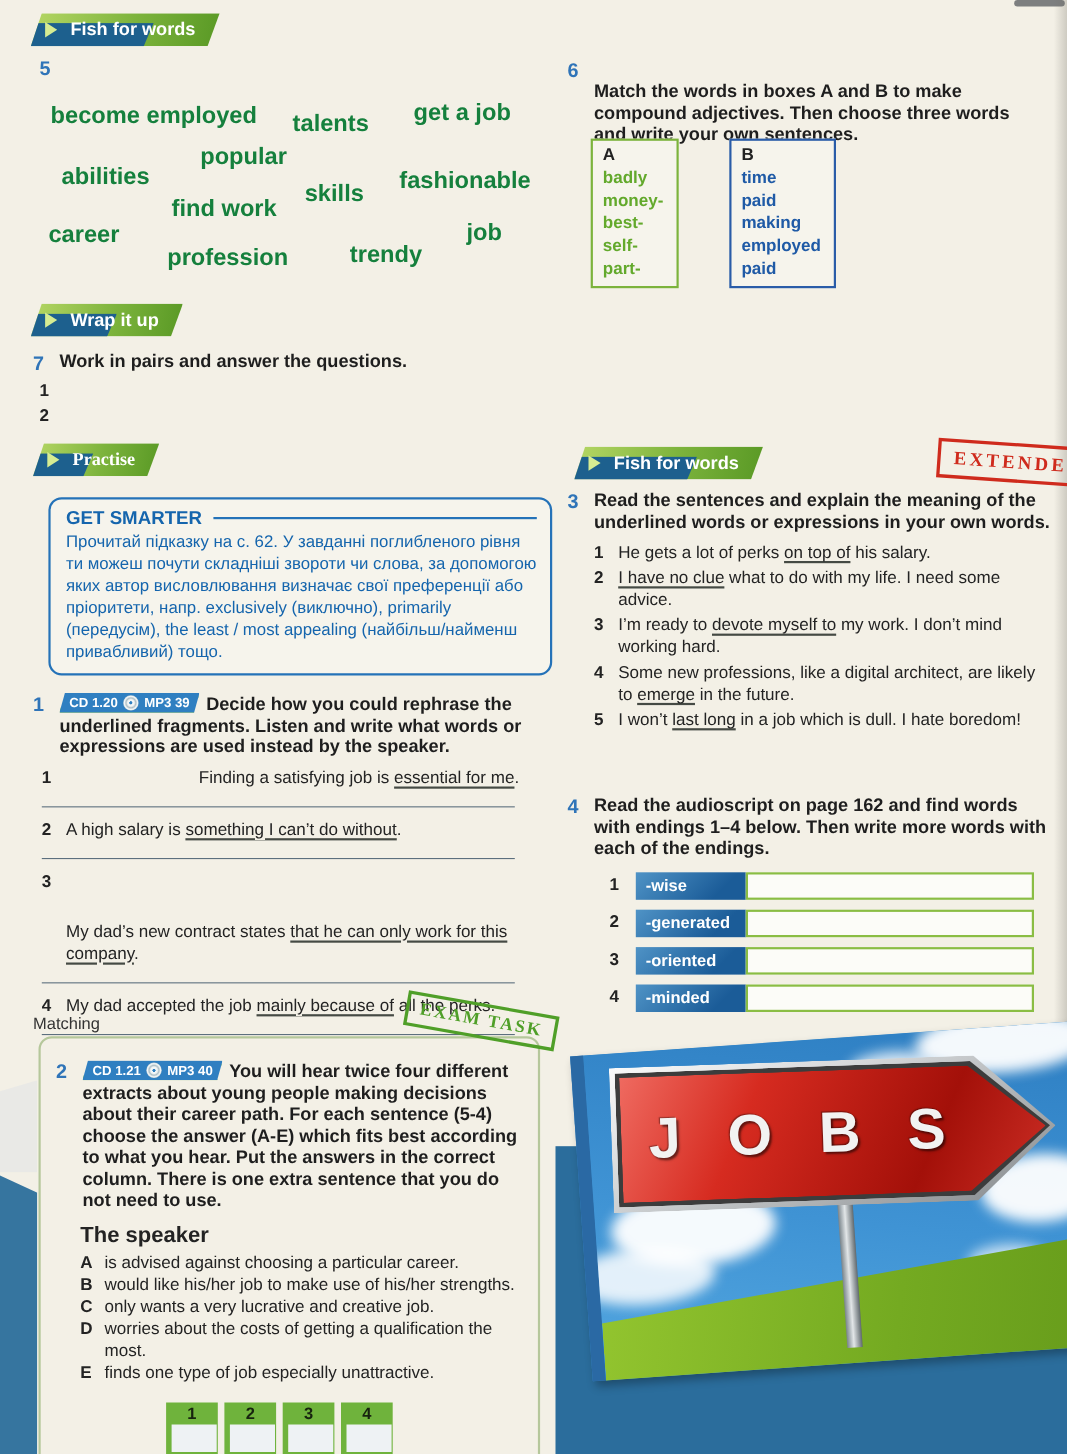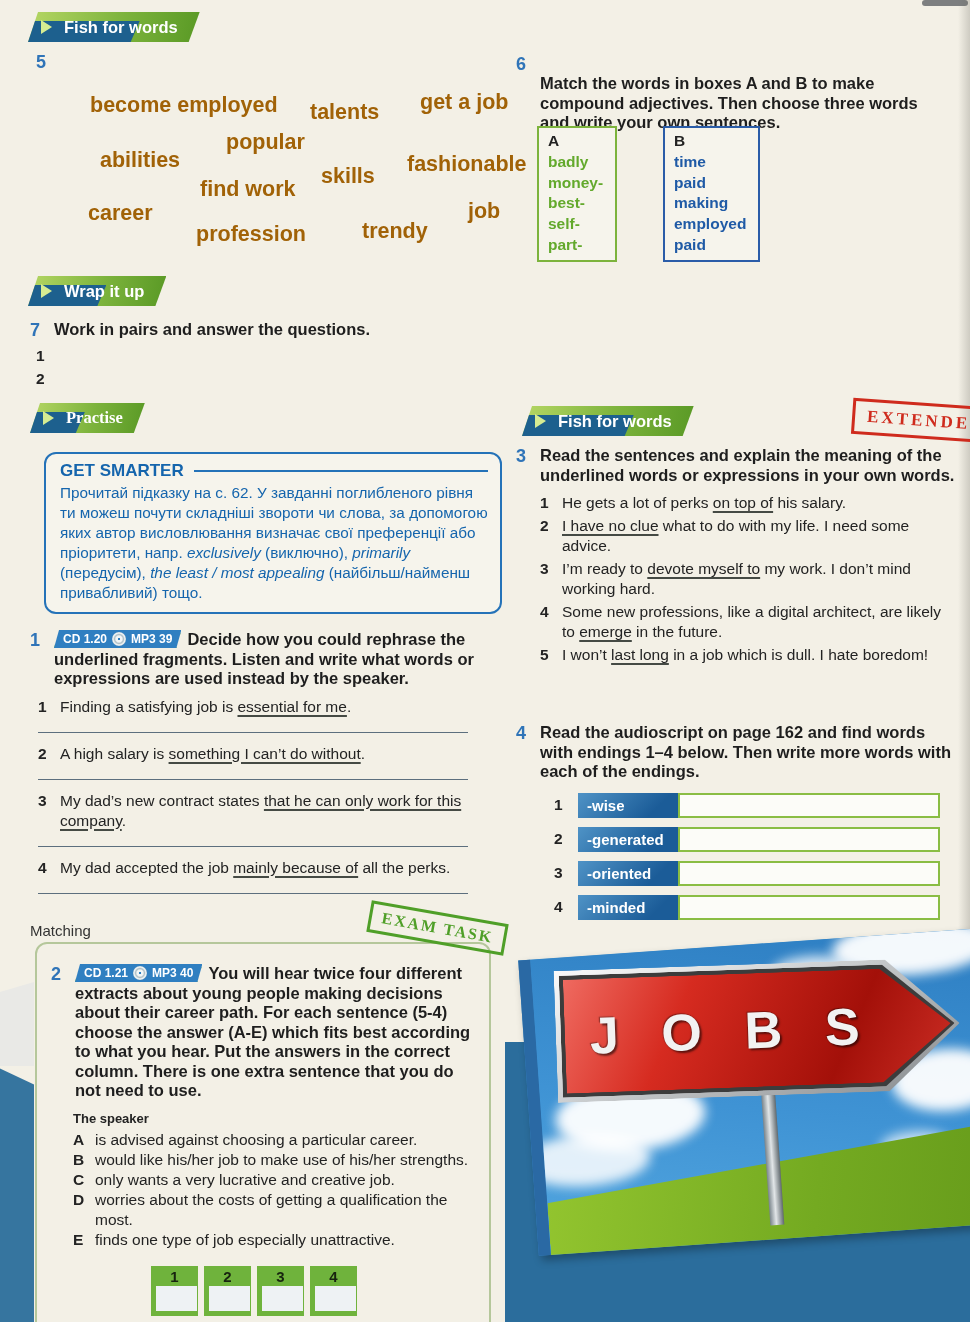--- a/index.html
+++ b/index.html
@@ -17,24 +17,24 @@
   .banner .tri{position:absolute;left:13px;top:8px;width:0;height:0;
     border-left:11px solid #d6ec92;border-top:7px solid transparent;border-bottom:7px solid transparent;}
 
   
   .ex-head{display:flex;gap:8px;}
   .ex-head .num{color:#2f74b8;font-weight:bold;font-size:18px;flex:0 0 16px;line-height:20px;}
   .ex-head .htext{font-weight:bold;font-size:16.5px;line-height:19.5px;color:#1e1e1e;}
   .item{display:flex;gap:8px;font-size:15.5px;line-height:20px;margin-top:3px;}
   .item .n{font-weight:bold;flex:0 0 14px;}
   .ul{text-decoration:underline;text-decoration-thickness:1.5px;text-underline-offset:3px;text-decoration-color:#454a44;}
-  .it{font-style:italic;}
-
-  
-  .cloud-word{position:absolute;color:#a16207;font-weight:bold;font-size:21.5px;white-space:nowrap;margin-left:44px;}
+  .it{}
+
+  
+  .cloud-word{position:absolute;color:#15803d;font-weight:bold;font-size:21.5px;white-space:nowrap;}
 
   
   .wordbox{position:absolute;box-sizing:border-box;padding:3px 9px;font-weight:bold;
     font-size:15.5px;line-height:20.8px;background:#f6f4ec;}
   .wordbox .bl{color:#222;}
   .boxA{left:537px;top:126px;width:80px;height:136px;border:2px solid #7cb33c;}
   .boxA .w{color:#63a92c;}
   .boxB{left:663px;top:126px;width:97px;height:136px;border:2px solid #2a5ca8;}
   .boxB .w{color:#1f5aa6;}
 
@@ -62,21 +62,21 @@
   .end-box{width:100px;height:25px;box-sizing:border-box;padding-left:9px;
     background:linear-gradient(135deg,#4f93c6 0%,#1b5c98 75%);
     color:#fff;font-weight:bold;font-size:15px;line-height:25px;}
   .end-input{flex:1;height:25px;box-sizing:border-box;border:2px solid #8abd44;background:#fcfcf8;}
 
   
   .exam-box{position:absolute;left:35px;top:942px;width:456px;height:395px;box-sizing:border-box;
     border:2px solid #b5c79b;border-radius:12px;padding:20px 14px 0 14px;}
   .opt{display:flex;gap:8px;font-size:15.5px;line-height:20px;}
   .opt .n{font-weight:bold;flex:0 0 14px;}
-  .speaker-label{font-weight:bold;font-size:13px;margin:10px 0 4px 22px;}
+  .speaker-label{font-weight:bold;font-size:20px;margin:10px 0 4px 22px;}
   .ans-table{display:flex;gap:6px;margin:16px 0 0 100px;}
   .cell{width:47px;height:50px;background:#6fb33c;position:relative;}
   .cell .ch{height:20px;text-align:center;font-weight:bold;font-size:15px;line-height:21px;color:#17240f;}
   .cell .cb{position:absolute;left:5px;top:20px;right:1px;bottom:5px;background:#eef2f4;}
 
   
   .stamp{position:absolute;font-family:"Liberation Serif",serif;font-weight:bold;white-space:nowrap;
     text-transform:uppercase;background:rgba(255,255,255,0);z-index:4;}
   .stamp.extended{left:852px;top:403px;color:#cf2b1d;border:3px solid #cf2b1d;
     padding:5px 12px;font-size:17px;letter-spacing:3px;transform:rotate(4deg);}
@@ -211,31 +211,31 @@
       <span class="badge">
           <span>CD 1.20</span>
           <span class="disc"></span>
           <span>MP3 39</span>
         </span><span>Decide how you could rephrase the underlined fragments. Listen and write what words or expressions are used instead by the speaker.</span>
     </span>
   </div>
   <div style="margin:8px 0 0 8px;">
       <div class="item">
         <span class="n">1</span>
-        <span style="width: 412px;"><span>Finding a satisfying job is </span><span class="ul">essential for me</span><span>.</span></span>
+        <span style="width: 412px; text-align: right;"><span>Finding a satisfying job is </span><span class="ul">essential for me</span><span>.</span></span>
       </div>
       <div class="ans-line" style="width: 430px;"></div>
       <div class="item">
         <span class="n">2</span>
         <span style="width: 412px;"><span>A high salary is </span><span class="ul">something I can’t do without</span><span>.</span></span>
       </div>
       <div class="ans-line" style="width: 430px;"></div>
       <div class="item">
         <span class="n">3</span>
-        <span style="width: 412px;"><span>My dad’s new contract states </span><span class="ul">that he can only work for this company</span><span>.</span></span>
+        <span style="width: 412px; margin-top: 46px;"><span>My dad’s new contract states </span><span class="ul">that he can only work for this company</span><span>.</span></span>
       </div>
       <div class="ans-line" style="width: 430px;"></div>
       <div class="item">
         <span class="n">4</span>
         <span style="width: 412px;"><span>My dad accepted the job </span><span class="ul">mainly because of</span><span> all the perks.</span></span>
       </div>
       <div class="ans-line" style="width: 430px;"></div>
     </div>
 </div>
 

